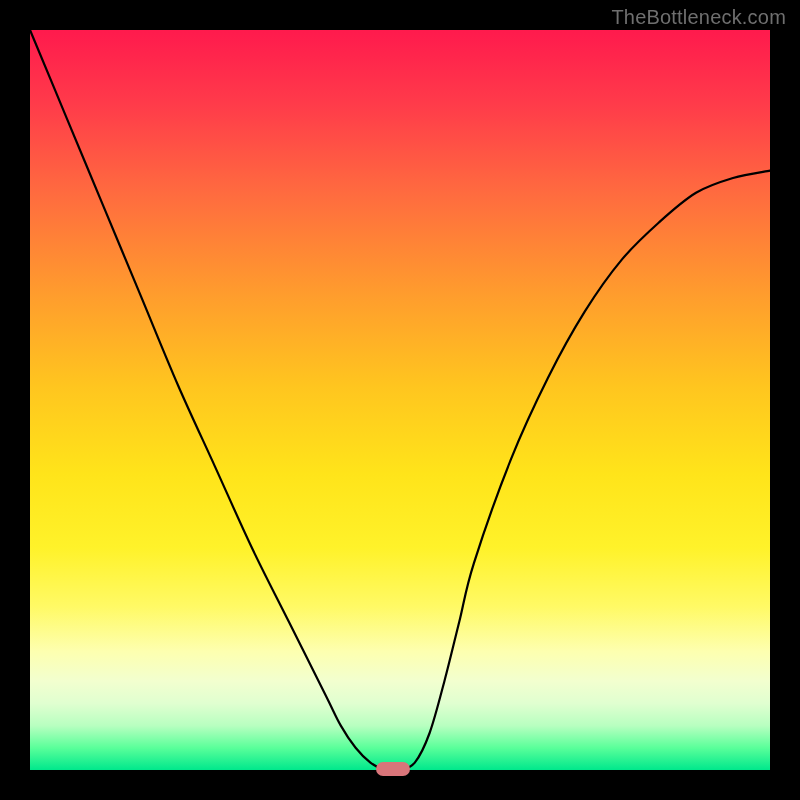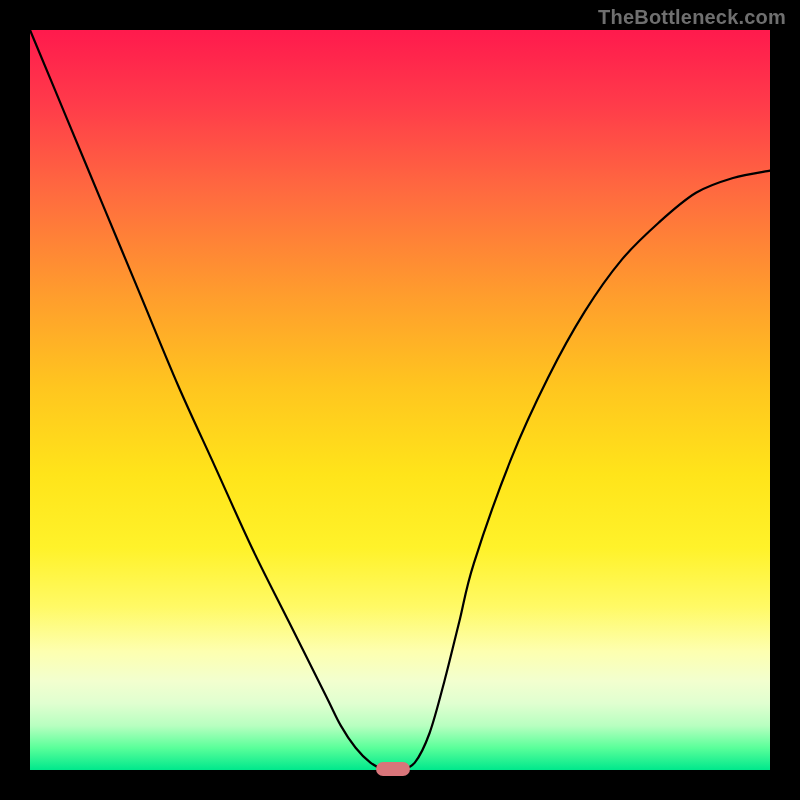--- a/index.html
+++ b/index.html
@@ -31,21 +31,21 @@
       #b8ffc0 94%,
       #5aff9a 97%,
       #00e88c 100%);
   }
   .watermark {
     position: absolute;
     top: 6px;
     right: 14px;
     font-family: Arial, Helvetica, sans-serif;
     font-size: 20px;
-    font-weight: 700;
+    font-weight: 400;
     color: #6f6f6f;
     letter-spacing: 0.2px;
     user-select: none;
   }
   svg.curve {
     position: absolute;
     left: 0; top: 0;
     width: 100%; height: 100%;
     overflow: visible;
   }

